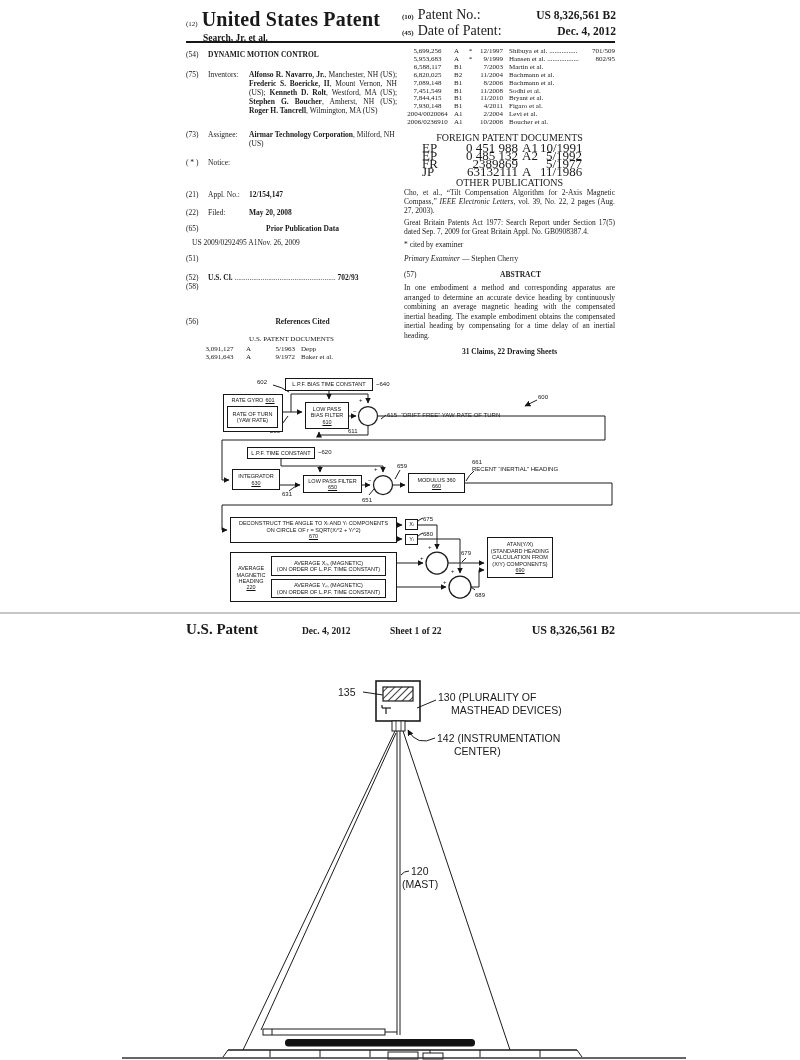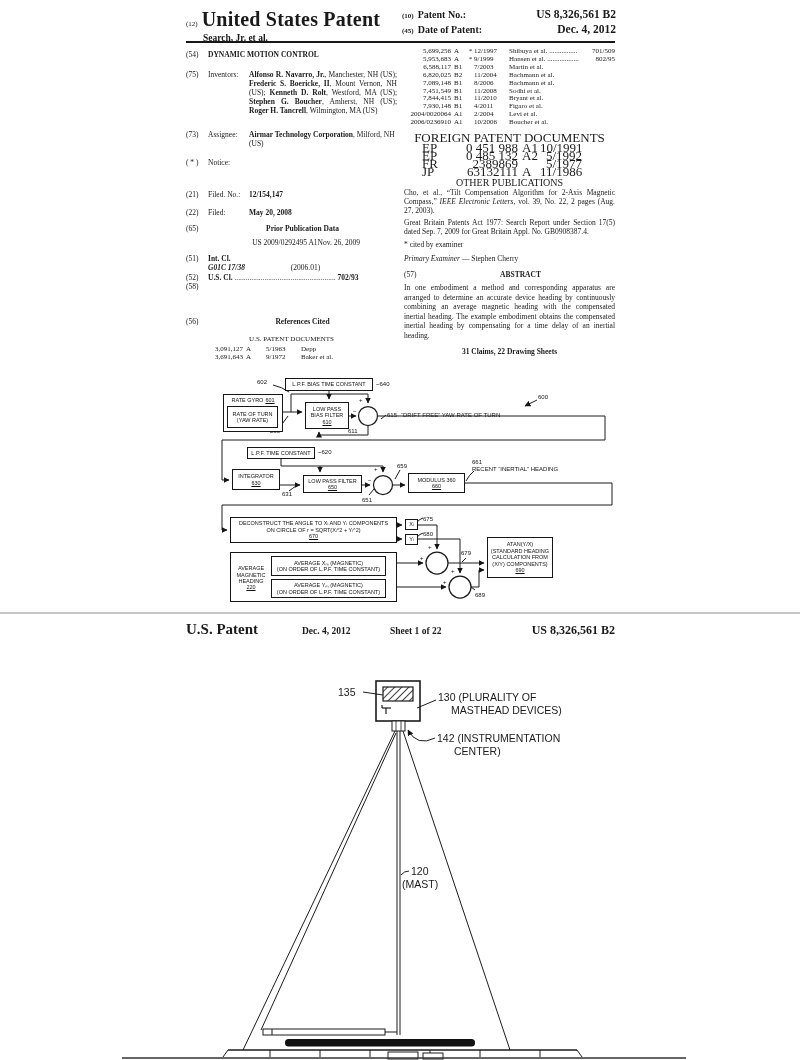--- a/index.html
+++ b/index.html
@@ -8,33 +8,33 @@
   .b{font-weight:bold}.i{font-style:italic}
   .pre{white-space:pre-line}
   
   .fp-head{position:absolute;left:186px;top:8px;width:430px;display:flex;justify-content:space-between;}
   .code{font-size:7px;margin-right:4px;}
   .fp-title-row{display:flex;align-items:baseline;}
   .fp-title{font-size:20px;font-weight:bold;letter-spacing:.2px;}
   .fp-authors{font-size:9.5px;font-weight:bold;margin:2px 0 0 17px;}
   .fp-right{width:214px;font-weight:bold;}
   .fp-r-row{display:flex;align-items:baseline;line-height:13px;}
-  .fp-r-label{font-size:10px;font-weight:bold;}
+  .fp-r-label{font-size:14px;font-weight:normal;}
   .fp-r-val{margin-left:auto;font-size:11.5px;font-weight:bold;}
   .fp-rule{position:absolute;left:186px;top:41px;width:429px;height:2px;background:#161616;}
   
   .colL,.colR{position:absolute;top:47px;width:211px;font-size:7.5px;line-height:9px;}
   .colL{left:186px}.colR{left:404px}
   .bib{position:absolute;left:0;width:211px;display:grid;grid-template-columns:22px 41px 1fr;}
   .bib.two{grid-template-columns:22px 1fr;}
   .just{text-align:justify}
   .ctr{text-align:center}
   .usrow{display:flex;font-size:7px;line-height:7.9px;}
-  .usrow .n{width:47px;text-align:right}.usrow .k{width:13px;padding-left:3px}
-  .usrow .s{width:7px;text-align:center}.usrow .d{width:29px;text-align:left}
+  .usrow .n{width:47px;text-align:center}.usrow .k{width:13px;padding-left:3px}
+  .usrow .s{width:7px;text-align:center}.usrow .d{width:29px;text-align:right}
   .usrow .nm{padding-left:6px;white-space:nowrap}
   .usrow .dots{flex:1;overflow:hidden;white-space:nowrap;padding-left:2px}
   .usrow .cl{padding-left:2px}
   .frow{display:flex;font-size:13px;line-height:8px;}
   .frow .cc{width:30px}.frow .fn{width:66px;text-align:right}
   .frow .fk{width:18px;padding-left:4px}.frow .fd{width:42px;text-align:right}
   
   .fig6{position:absolute;left:185px;top:375px;width:430px;height:238px;
         font-family:"Liberation Sans",sans-serif;color:#141414;}
   .fig6 svg{position:absolute;left:0;top:0;}
@@ -97,43 +97,38 @@
       <span>(73)</span>
       <span>Assignee:</span>
       <span><span class="b">Airmar Technology Corporation</span><span>, Milford, NH (US)</span></span>
     </div>
     <div class="bib" style="top:111px">
       <span>( * )</span>
       <span>Notice:</span>
     </div>
     <div class="bib" style="top:143px">
       <span>(21)</span>
-      <span>Filed. No.:</span>
+      <span>Appl. No.:</span>
       <span class="b">12/154,147</span>
     </div>
     <div class="bib" style="top:161px">
       <span>(22)</span>
       <span>Filed:</span>
       <span class="b">May 20, 2008</span>
     </div>
     <div class="bib two" style="top:177px">
       <span>(65)</span>
       <span class="b ctr">Prior Publication Data</span>
     </div>
-    <div style="position:absolute;top:191px;left:22px;width:180px;display:flex;justify-content:flex-end">
+    <div style="position:absolute;top:191px;left:6px;width:180px;display:flex;justify-content:flex-start">
       <span>US 2009/0292495 A1</span>
       <span style="margin-right:28px">Nov. 26, 2009</span>
     </div>
     <div class="bib two" style="top:207px">
       <span>(51)</span>
-      <span>
-        <span class="b">Int. Cl.</span><br>
-        <span class="b i">G01C 17/38</span>
-        <span style="margin-left:44px">(2006.01)</span>
-      </span>
     </div>
     <div class="bib two" style="top:226px">
       <span>(52)</span>
       <span><span class="b">U.S. Cl.</span><span> ...................................................... </span><span class="b">702/93</span></span>
     </div>
     <div class="bib two" style="top:235px">
       <span>(58)</span>
     </div>
     <div class="bib two" style="top:270px">
       <span>(56)</span>
@@ -260,21 +255,21 @@
         <div class="usrow">
           <span class="n">2006/0236910</span>
           <span class="k">A1</span>
           <span class="s"></span>
           <span class="d">10/2006</span>
           <span class="nm">Boucher et al.</span>
           <span class="dots"></span>
           <span class="cl"></span>
         </div>
       </div>
-    <div class="ctr" style="position:absolute;top:86px;left:0;width:211px;font-size:13px">FOREIGN PATENT DOCUMENTS</div>
+    <div class="ctr" style="position:absolute;top:86px;left:0;width:211px;font-size:10px">FOREIGN PATENT DOCUMENTS</div>
     <div style="position:absolute;top:97px;left:18px;width:175px">
 
         <div class="frow">
           <span class="cc">EP</span>
           <span class="fn">0 451 988</span>
           <span class="fk">A1</span>
           <span class="fd">10/1991</span>
         </div>
 
         <div class="frow">

